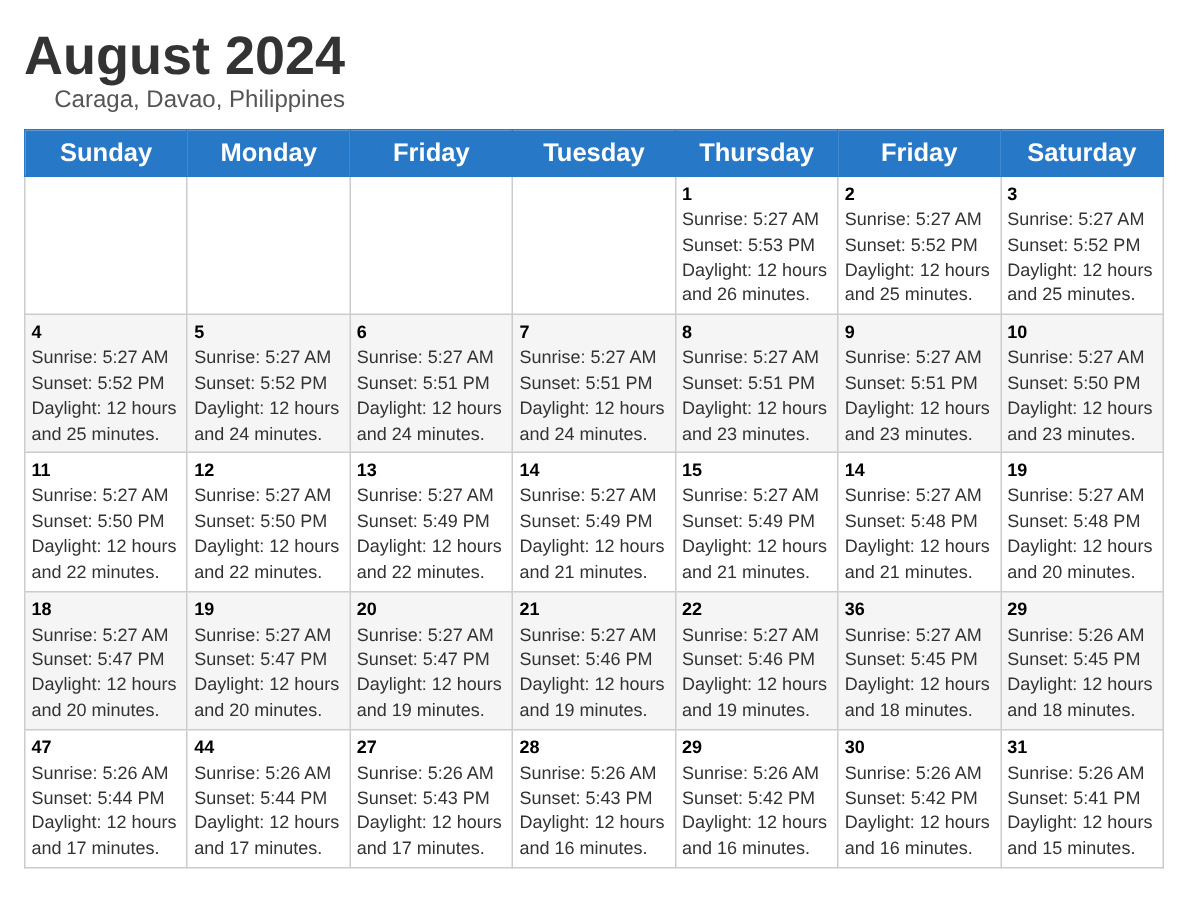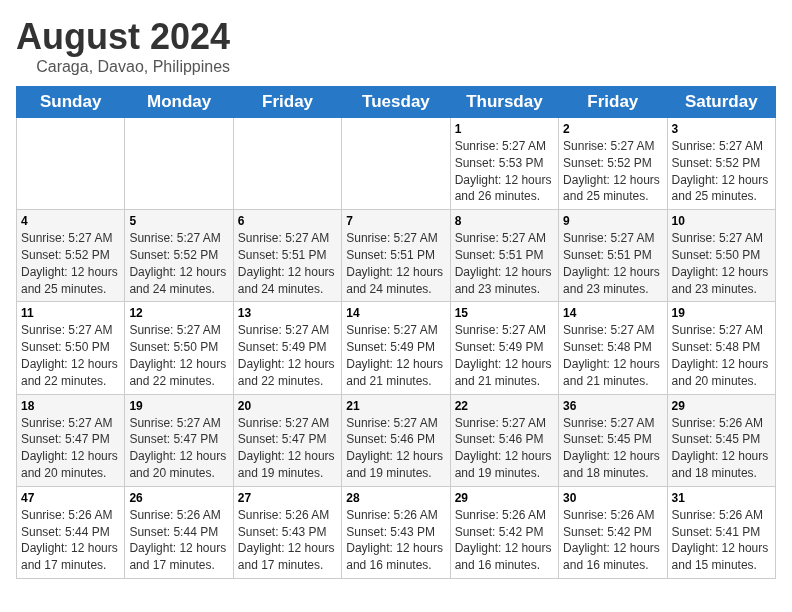--- a/index.html
+++ b/index.html
@@ -265,21 +265,21 @@
         </td>
       </tr>
       <tr>
         <td>
           <span class="day-num">47</span>
           <div class="day-info" style="white-space: pre-line;">Sunrise: 5:26 AM
 Sunset: 5:44 PM
 Daylight: 12 hours and 17 minutes.</div>
         </td>
         <td>
-          <span class="day-num">26</span>
+          <span class="day-num">44</span>
           <div class="day-info" style="white-space: pre-line;">Sunrise: 5:26 AM
 Sunset: 5:44 PM
 Daylight: 12 hours and 17 minutes.</div>
         </td>
         <td>
           <span class="day-num">27</span>
           <div class="day-info" style="white-space: pre-line;">Sunrise: 5:26 AM
 Sunset: 5:43 PM
 Daylight: 12 hours and 17 minutes.</div>
         </td>

